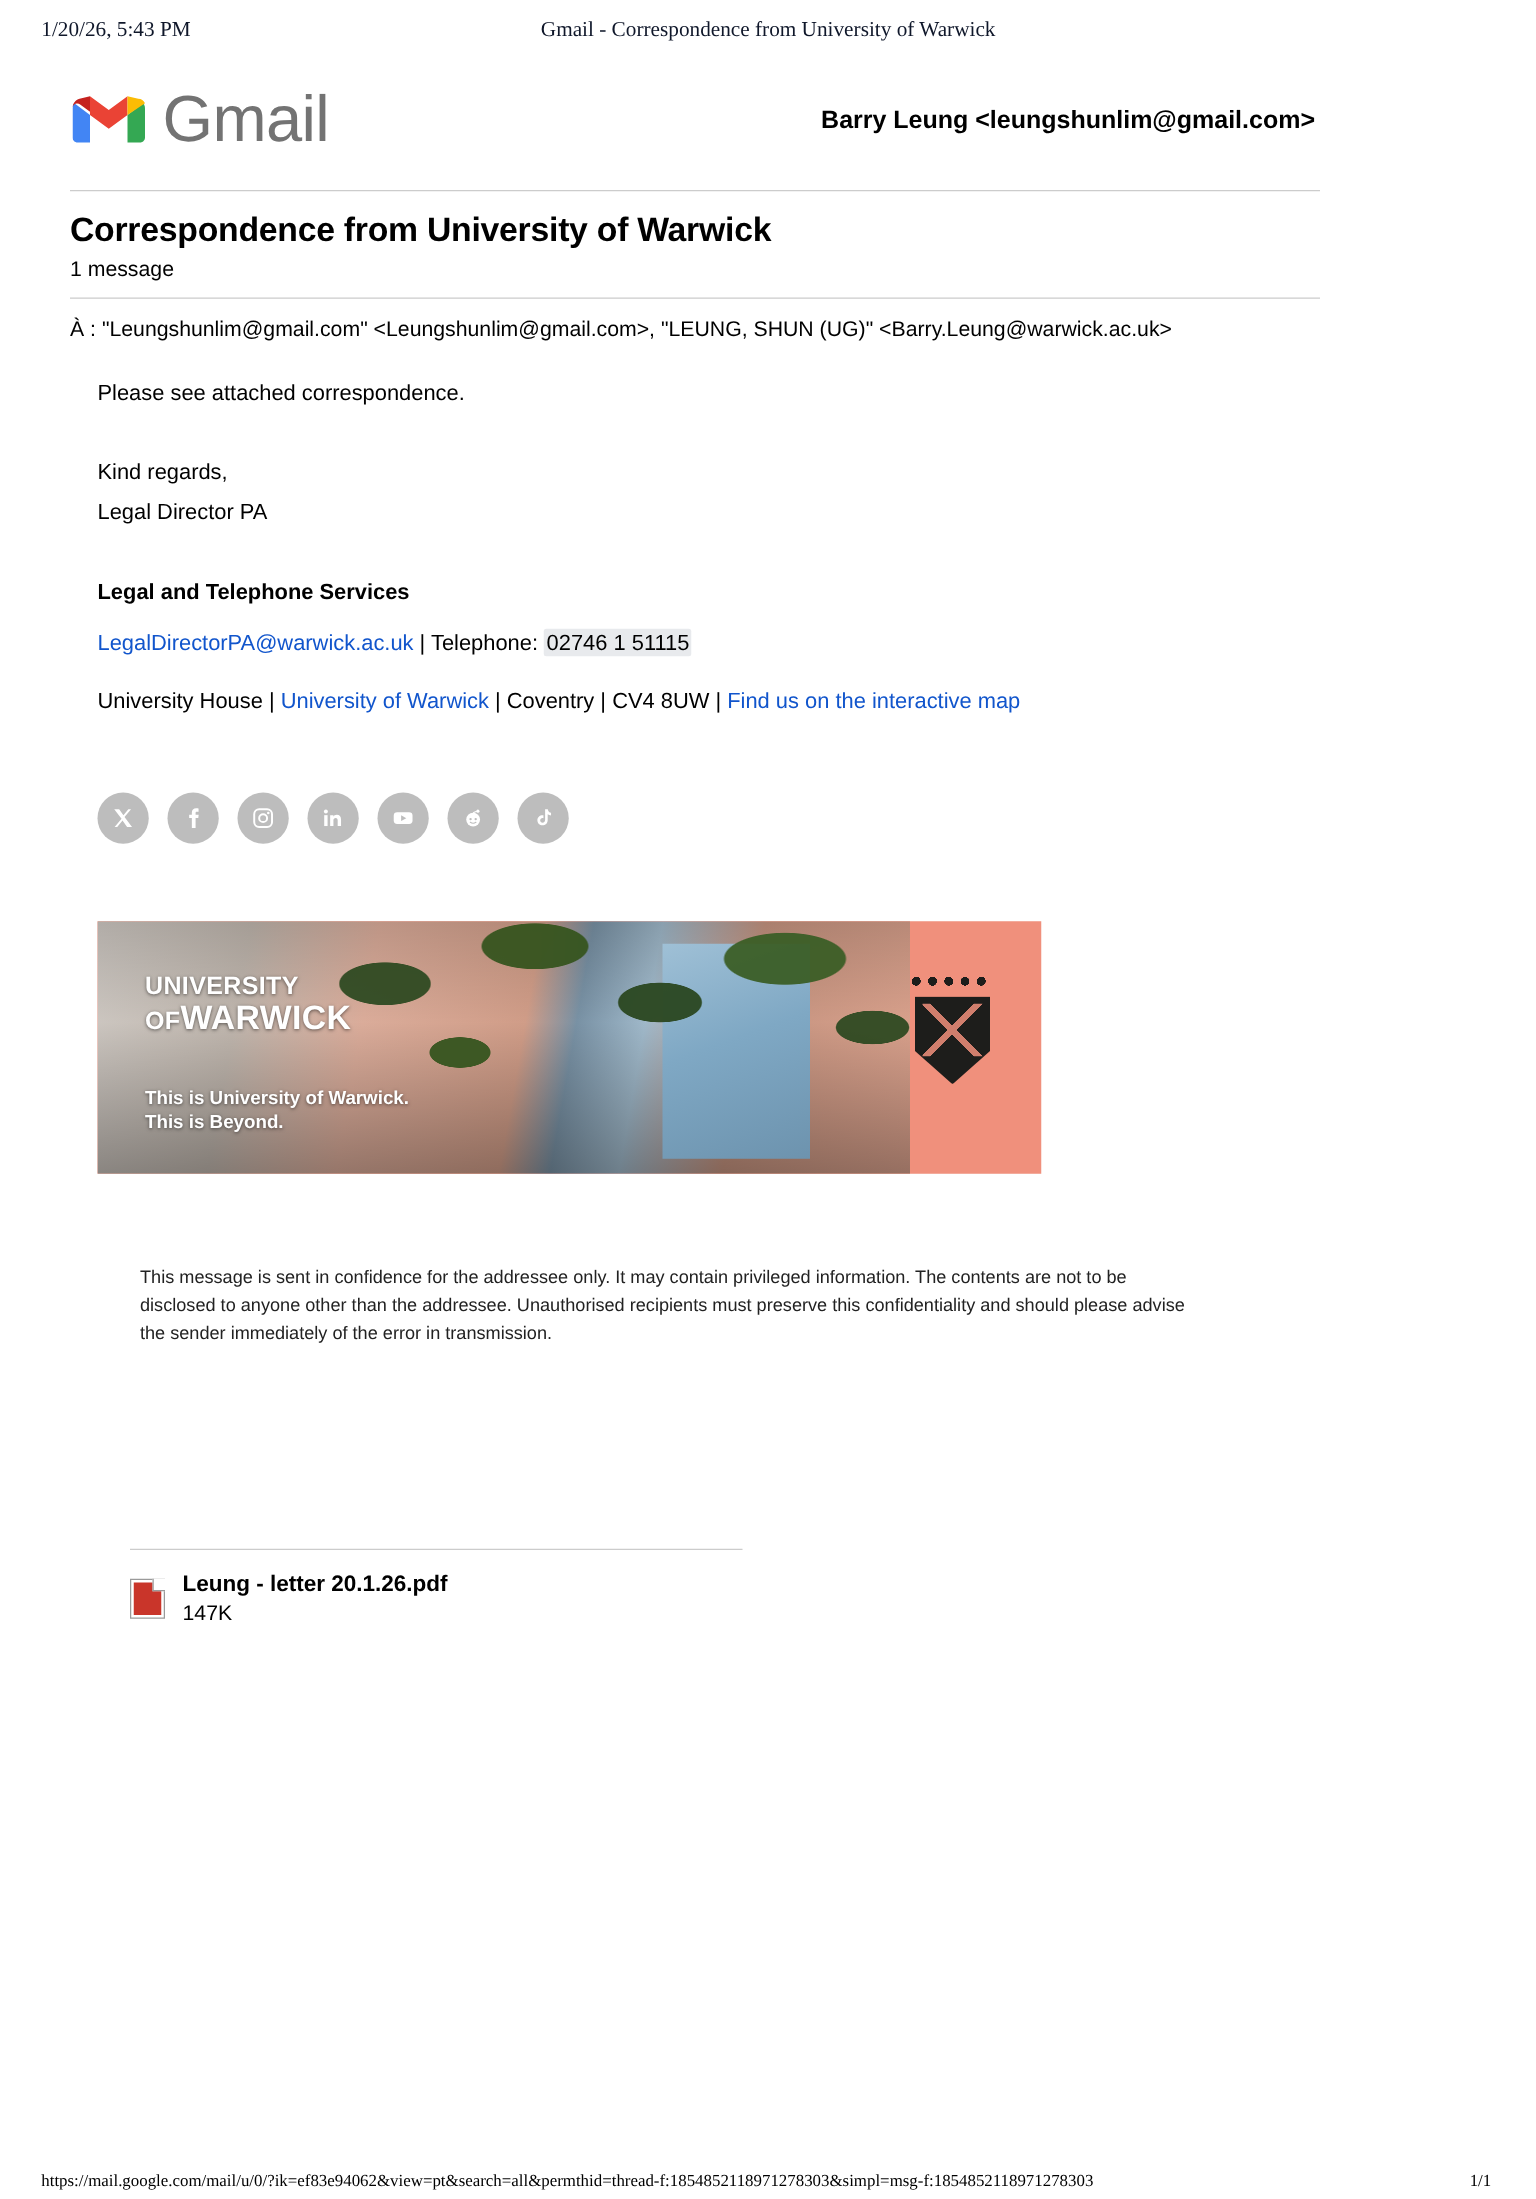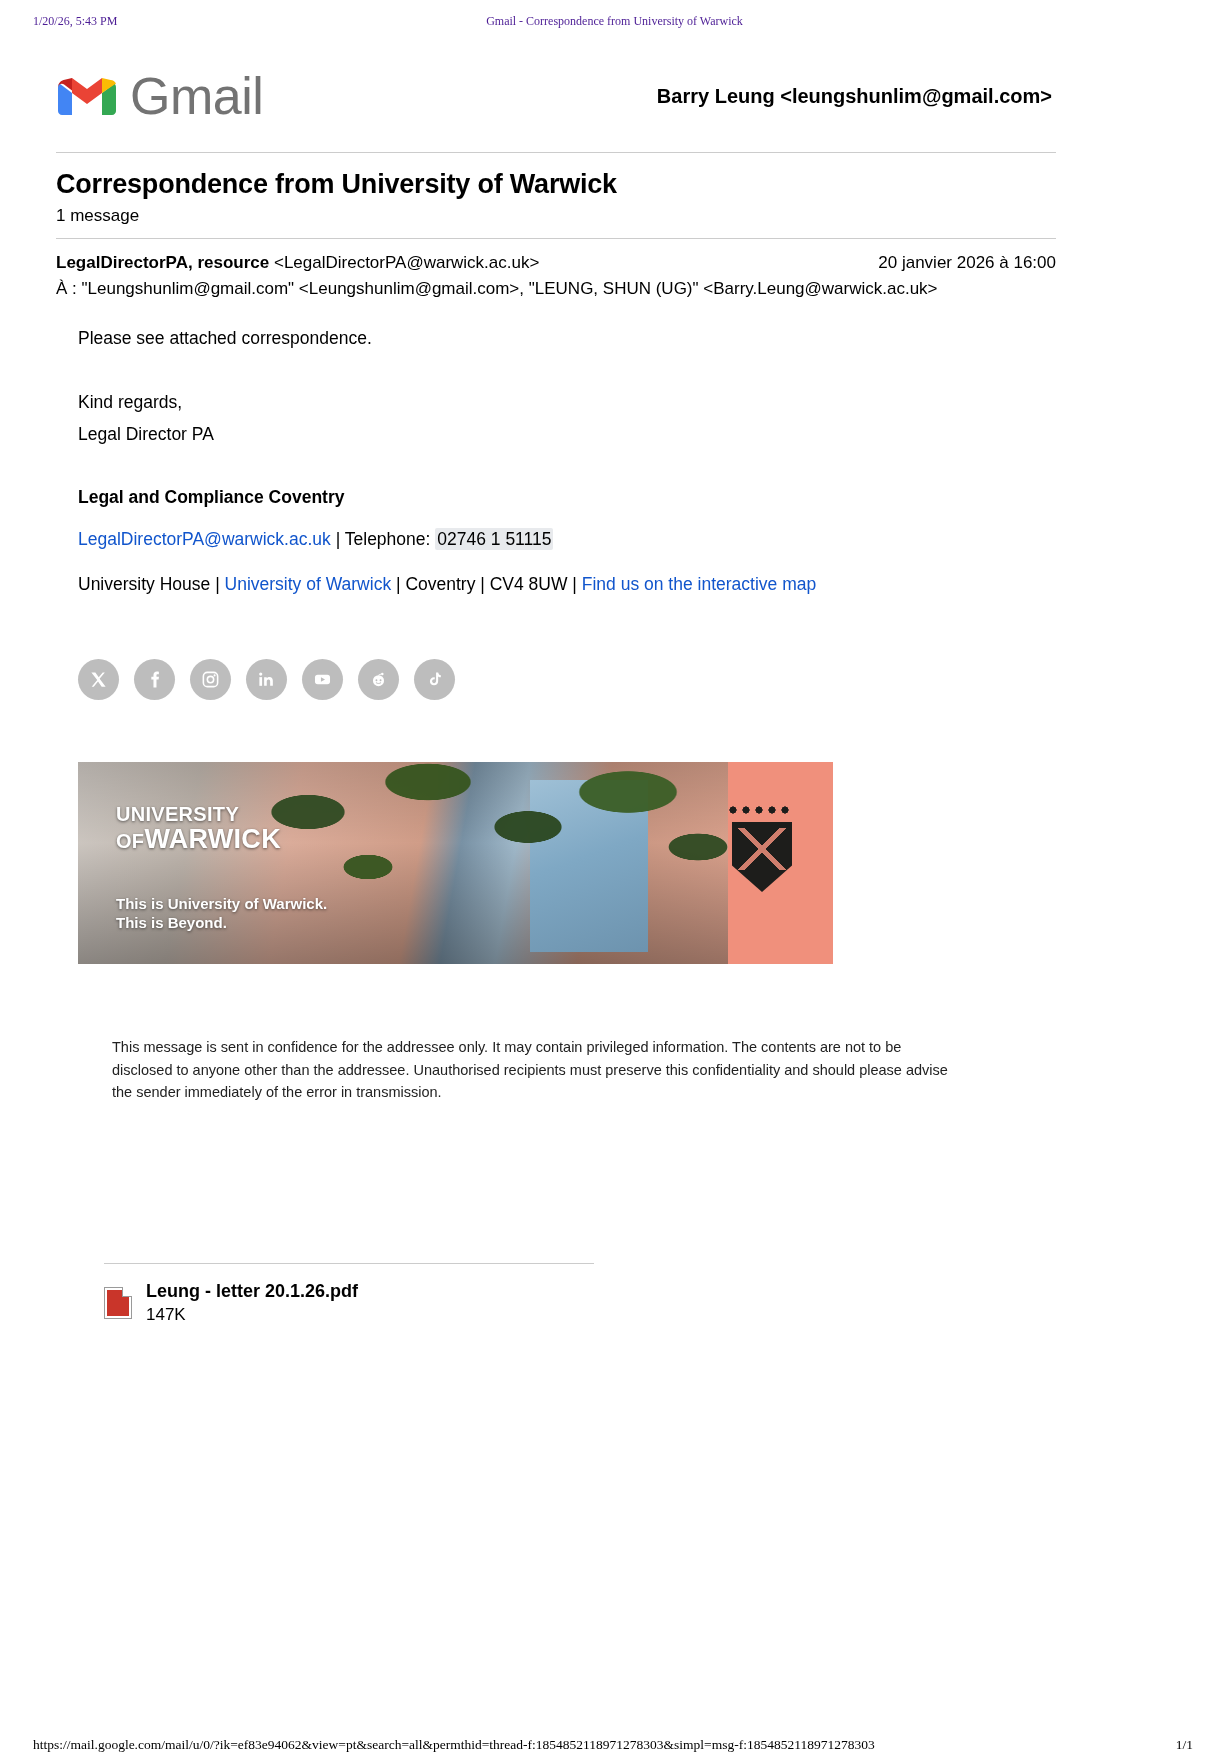--- a/index.html
+++ b/index.html
@@ -18,22 +18,22 @@
 
   
   .print-header {
     position: absolute;
     top: 14px;
     left: 0;
     width: 100%;
     display: flex;
     align-items: baseline;
     font-family: "Liberation Serif", serif;
-    font-size: 12px;
-    color: #4c1d95;
+    font-size: 17px;
+    color: #0f172a;
   }
   .print-header .ph-left {
     position: absolute;
     left: 33px;
   }
   .print-header .ph-center {
     width: 100%;
     text-align: center;
   }
 
@@ -330,36 +330,29 @@
   <hr class="rule">
 
   <div class="subject-block">
     <h1 class="subject">Correspondence from University of Warwick</h1>
     <div class="msg-count">1 message</div>
   </div>
 
   <hr class="rule">
 
   <div class="meta">
-    <div class="meta-line1">
-      <div class="meta-from">
-        <strong>LegalDirectorPA, resource</strong>
-        <span>&lt;LegalDirectorPA@warwick.ac.uk&gt;</span>
-      </div>
-      <div class="meta-date">20 janvier 2026 à 16:00</div>
-    </div>
     <div class="meta-to">À : "Leungshunlim@gmail.com" &lt;Leungshunlim@gmail.com&gt;, "LEUNG, SHUN (UG)" &lt;Barry.Leung@warwick.ac.uk&gt;</div>
   </div>
 
   <div class="body-area">
     <p>Please see attached correspondence.</p>
     <p class="p-tight">Kind regards,</p>
     <p>Legal Director PA</p>
 
-    <p class="sig-head">Legal and Compliance Coventry</p>
+    <p class="sig-head">Legal and Telephone Services</p>
 
     <p style="margin-bottom:22px;">
       <a class="lnk" href="#">LegalDirectorPA@warwick.ac.uk</a><span> | Telephone: </span><span class="phone-highlight">02746 1 51115</span>
     </p>
 
     <p class="addr-line">
       <span>University House | </span><a class="lnk" href="#">University of Warwick</a><span> | Coventry | CV4 8UW | </span><a class="lnk" href="#">Find us on the interactive map</a>
     </p>
   </div>
 

